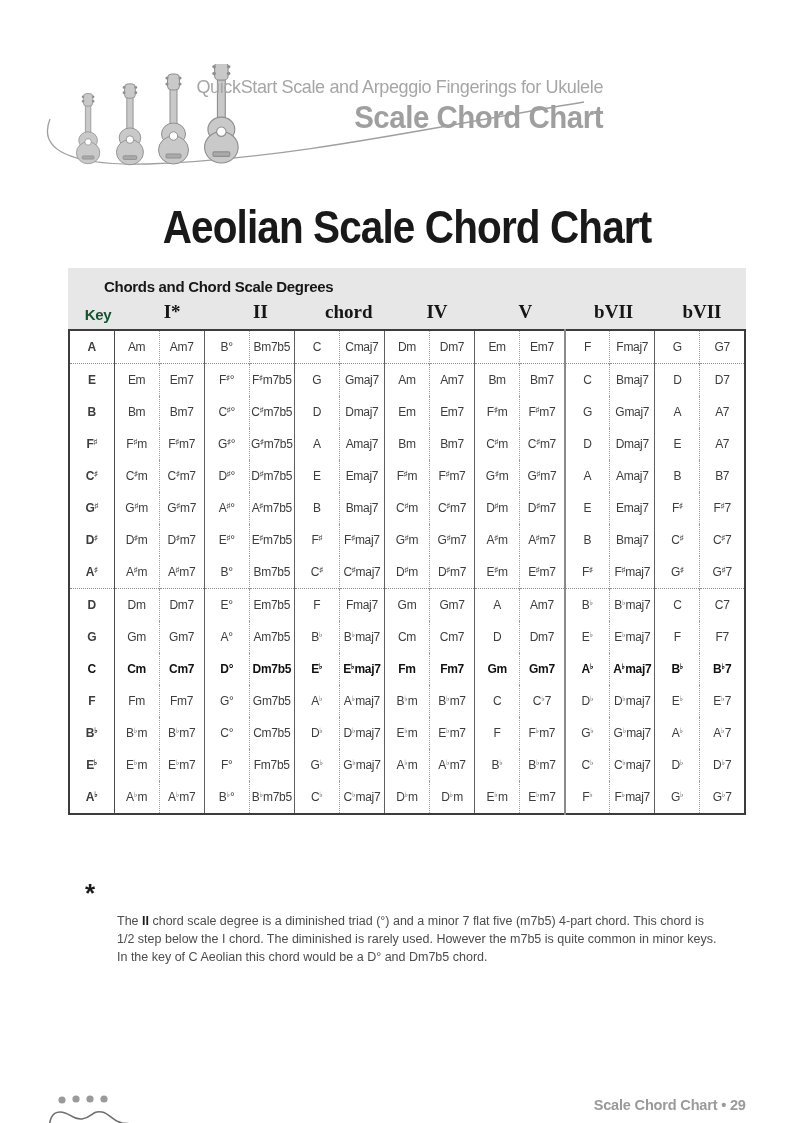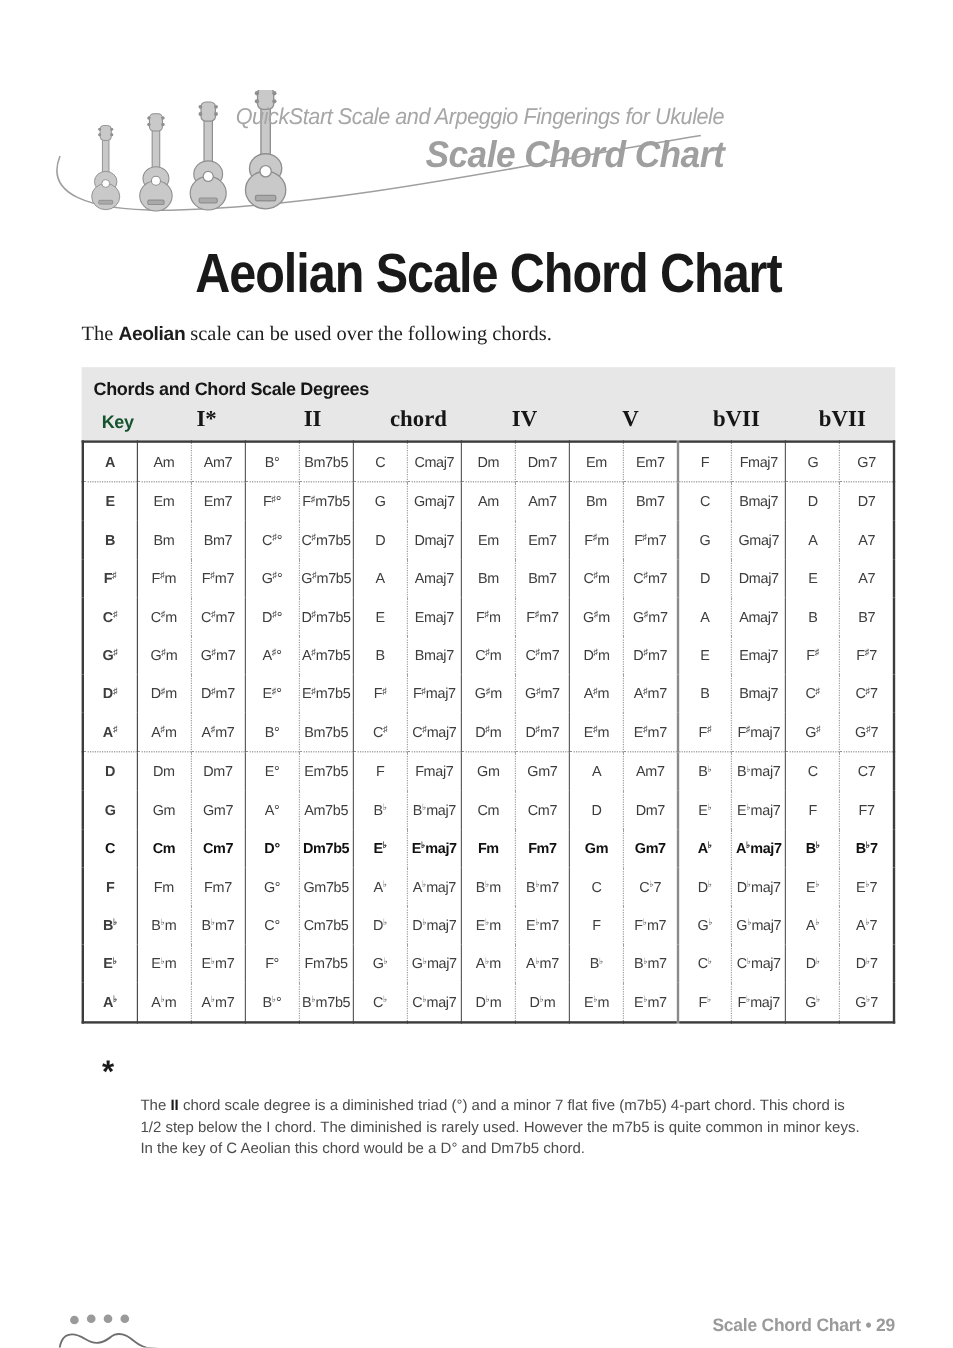--- a/index.html
+++ b/index.html
@@ -1,39 +1,39 @@
 <!DOCTYPE html>
 <html><head>
 <meta charset="utf-8">
 <style>
   html,body{margin:0;padding:0;background:#ffffff;}
   body{
     width:794px;height:1123px;position:relative;overflow:hidden;
     font-family:"Liberation Sans",sans-serif;color:#3f3f3f;
   }
   
-  .pageheader{position:absolute;top:15px;left:0;width:651px;height:180px;font-style:italic;}
+  .pageheader{position:absolute;top:4px;left:0;width:651px;height:180px;}
   .uke-art{position:absolute;top:60px;left:28px;}
   .hdr-text{position:absolute;top:72px;right:48px;text-align:right;}
   .hdr-line1{font-size:19px;color:#a6a6a6;font-weight:500;letter-spacing:-0.4px;
     transform:scaleX(0.95);transform-origin:right;}
   .hdr-line2{font-size:31px;color:#9f9f9f;font-weight:700;letter-spacing:-0.5px;
     margin-top:2px;transform:scaleX(0.95);transform-origin:right;}
   
   .content{position:absolute;left:68px;top:200px;width:678px;}
   .main-title{
     text-align:center;font-size:46px;font-weight:800;color:#191919;
     letter-spacing:-1px;transform:scaleX(0.88);transform-origin:center;
     margin:0 0 14px 0;white-space:nowrap;
   }
   .intro{font-family:"Liberation Serif",serif;font-size:17px;color:#1d1d1d;margin:0 0 18px 0;}
   .intro b{font-family:"Liberation Sans",sans-serif;font-size:16px;letter-spacing:-0.3px;}
   
   .band{background:#e7e7e7;width:678px;padding:8px 0 0 0;}
-  .band-title{font-size:15px;font-weight:700;color:#161616;letter-spacing:-0.3px;padding:2px 0 6px 10px;}
+  .band-title{font-size:15px;font-weight:700;color:#161616;letter-spacing:-0.3px;padding:2px 0 6px 10px;margin-left:26px;}
   .deg-row{display:grid;grid-template-columns:60px repeat(7,88.3px);align-items:end;padding-bottom:6px;}
   .deg-key{font-size:15px;font-weight:700;color:#14532d;text-align:center;letter-spacing:-0.3px;}
   .deg{font-family:"Liberation Serif",serif;font-size:19px;font-weight:700;color:#161616;text-align:center;}
   
   table.chords{border-collapse:collapse;table-layout:fixed;width:678px;border:2px solid #3c3c3c;}
   table.chords td{
     height:32px;text-align:center;vertical-align:middle;
     font-size:12px;color:#3d3d3d;letter-spacing:-0.3px;padding:0;overflow:hidden;white-space:nowrap;
   }
   td.keycell{font-weight:700;color:#0e0e0e;font-size:13px;border-right:1.5px solid #4a4a4a;}
@@ -122,21 +122,20 @@
   </svg>
   <div class="hdr-text">
     <div class="hdr-line1">QuickStart Scale and Arpeggio Fingerings for Ukulele</div>
     <div class="hdr-line2">Scale Chord Chart</div>
   </div>
 </div>
 
 <div class="content">
   <h1 class="main-title">Aeolian Scale Chord Chart</h1>
 
-  <p class="intro"><span>The </span><b>Aeolian</b><span> scale can be used over the following chords.</span></p>
 
   <div class="band">
     <div class="band-title">Chords and Chord Scale Degrees</div>
     <div class="deg-row">
       <div class="deg-key">Key</div>
 
     <div class="deg">I*</div>
         <div class="deg">II</div>
         <div class="deg">chord</div>
         <div class="deg">IV</div>

